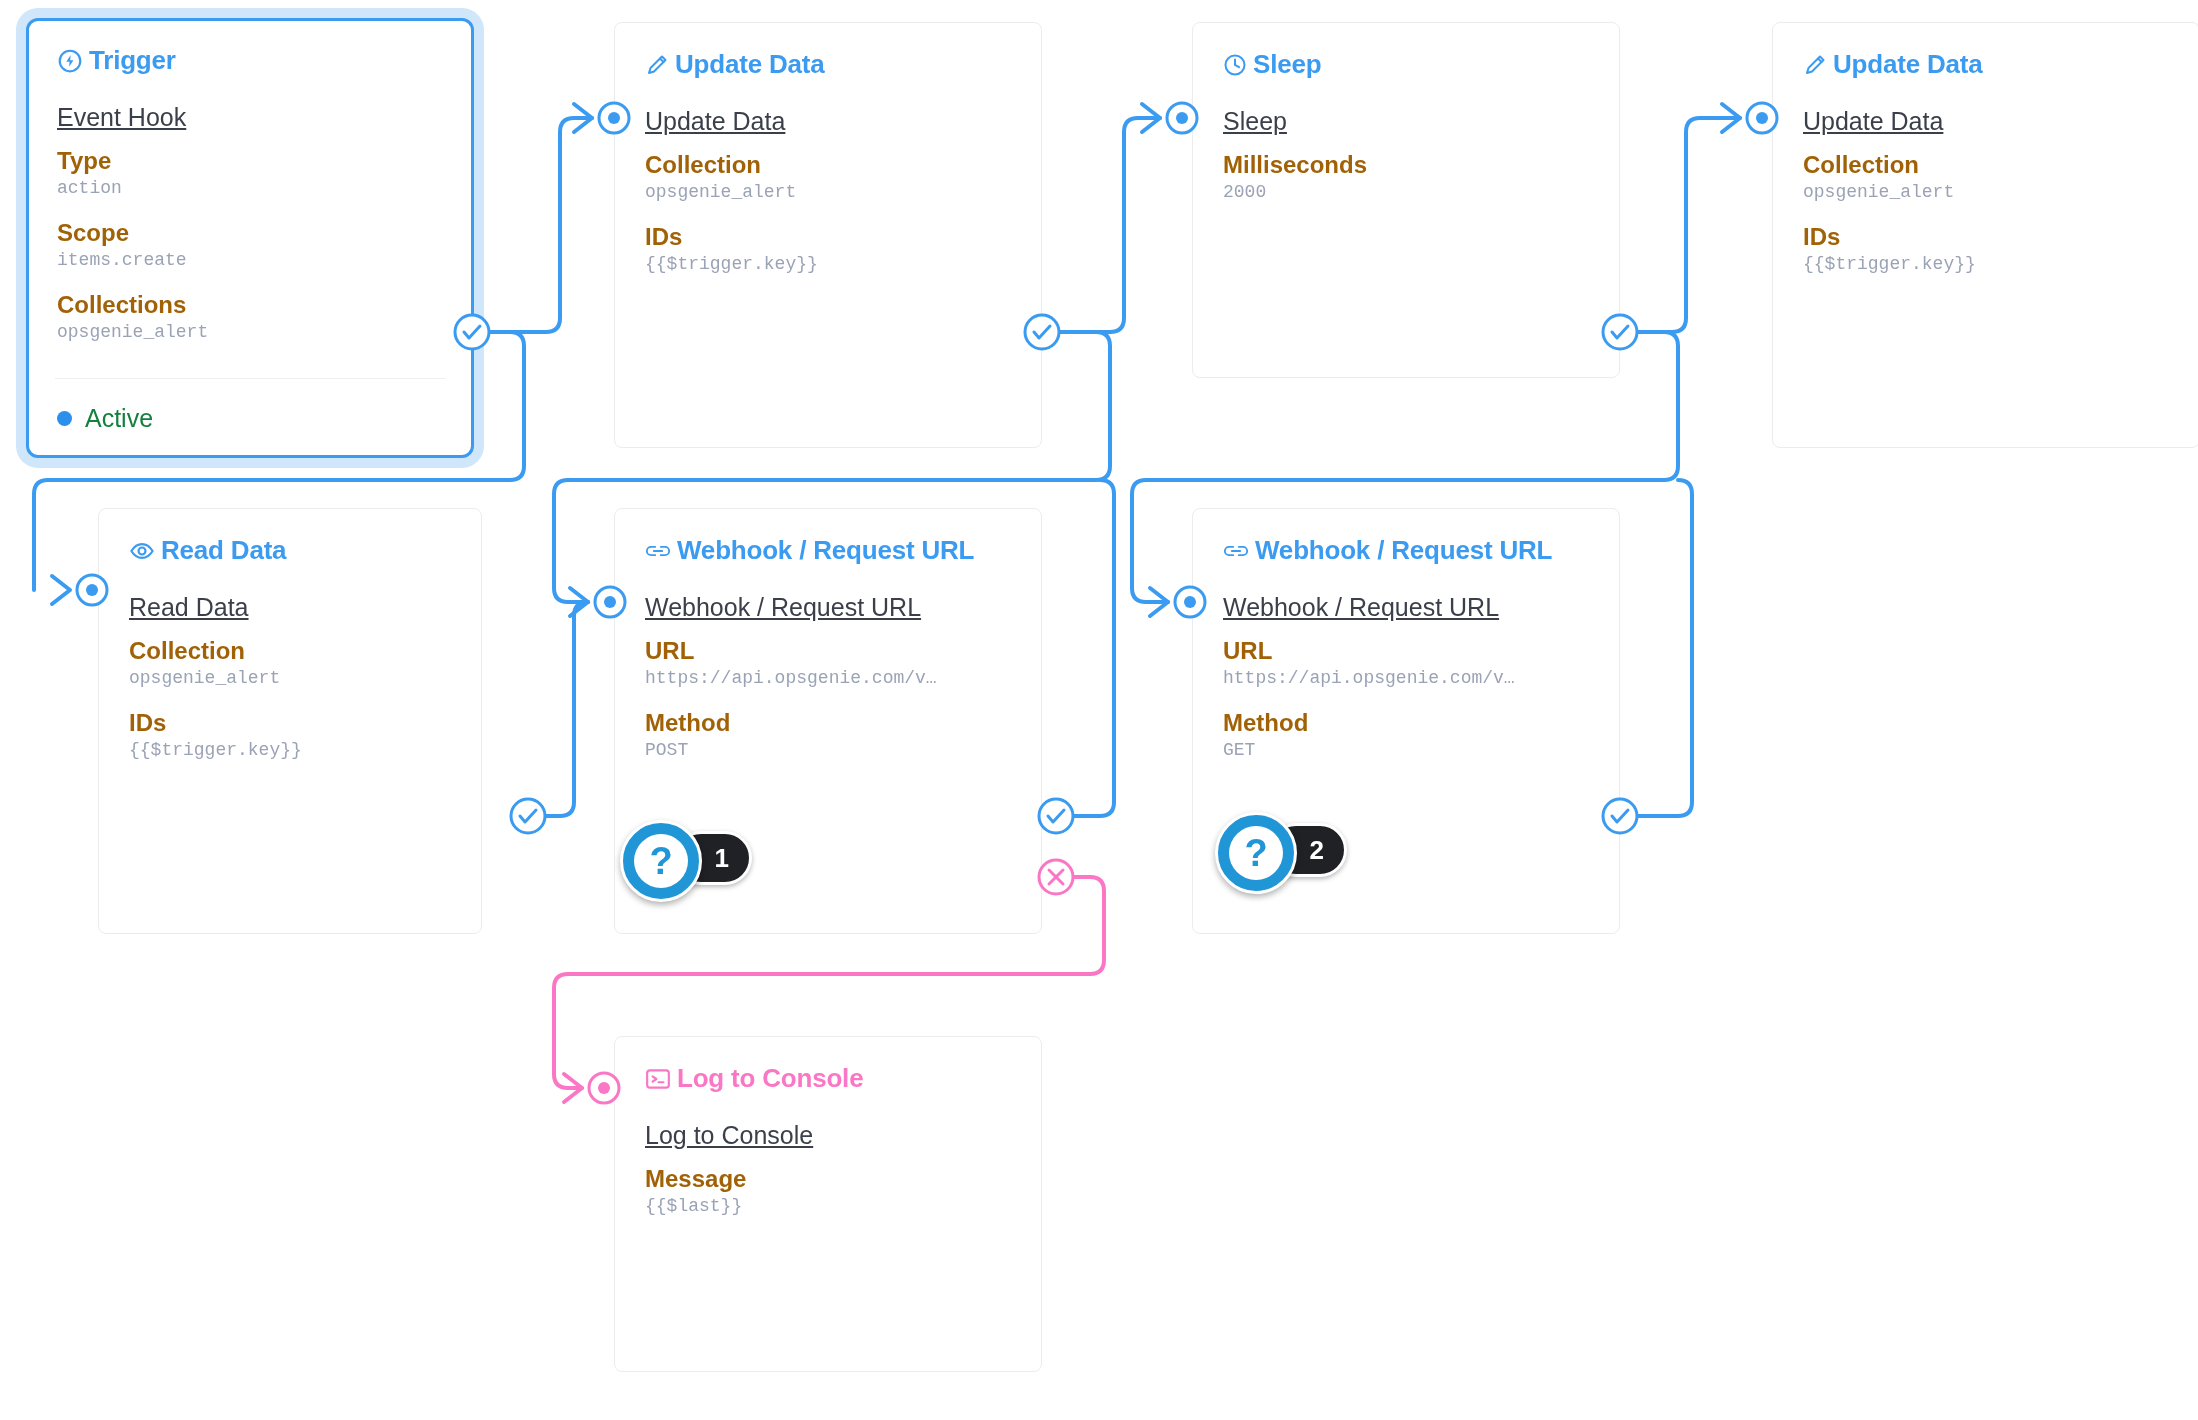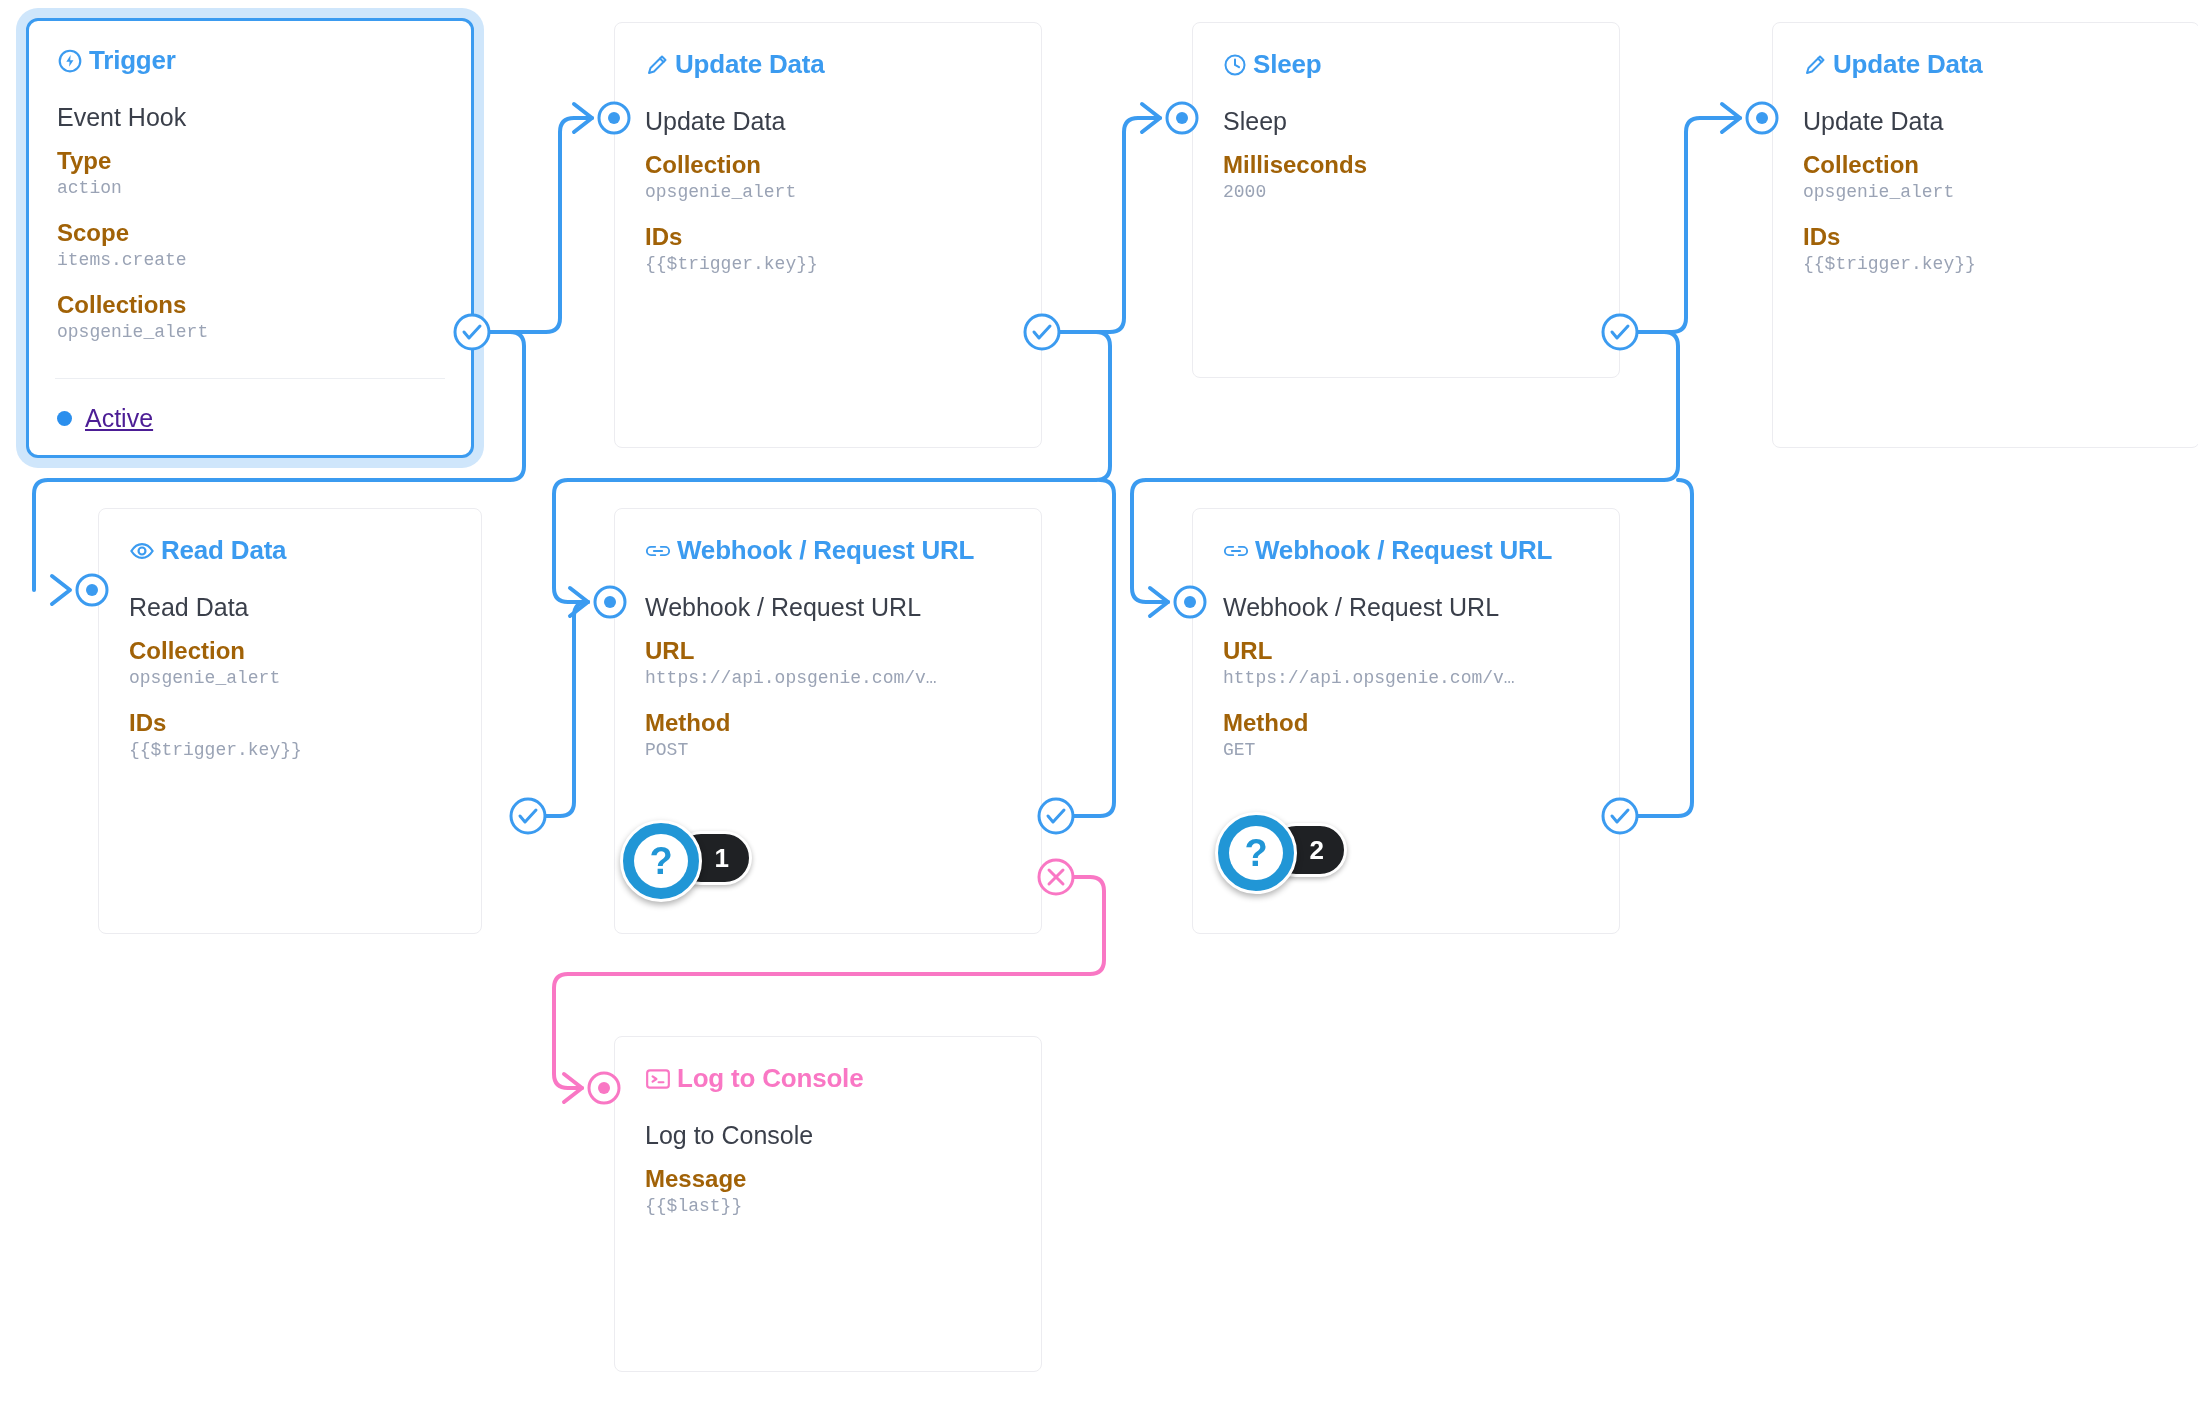--- a/index.html
+++ b/index.html
@@ -31,39 +31,39 @@
     display: flex; align-items: center; gap: 6px;
     font-size: 26px; font-weight: bold; color: #3b9bf0;
     letter-spacing: -0.2px;
     margin-bottom: 28px;
   }
   .card-title.pinkt { color: #f977c4; }
   .card-title .ticon { display:flex; align-items:center; }
 
   .row-main {
     font-size: 25px; color: #3a3f4a; line-height: 1.1;
-    margin-bottom: 15px; white-space: nowrap;
+    margin-bottom: 15px; white-space: nowrap; text-decoration: underline;
   }
   .flabel {
     font-size: 24px; font-weight: bold; color: #a16207;
     line-height: 1.15; margin-bottom: 3px;
   }
   .fvalue {
     font-family: "Liberation Mono", monospace;
     font-size: 18px; color: #9aa3b5; line-height: 1.25;
     margin-bottom: 19px;
     white-space: nowrap; overflow: hidden; text-overflow: ellipsis;
   }
   .fvalue:last-child { margin-bottom: 0; }
 
   .divider { position:absolute; left: 26px; right: 26px; height:1px; background:#eceef2; }
   .status {
     position: absolute; left: 28px; bottom: 22px;
     display:flex; align-items:center; gap: 13px;
-    font-size: 25px; color: #4c1d95; text-decoration: underline;
+    font-size: 25px; color: #15803d;
   }
   .status .dot { width: 15px; height: 15px; border-radius: 50%; background: #2b8fed; }
 
   
   .port { position: absolute; z-index: 5; }
 
   
   .helpbadge { position: absolute; z-index: 9; }
   .helpbadge .pill {
     position:absolute; left: 54px; top: 11px;

